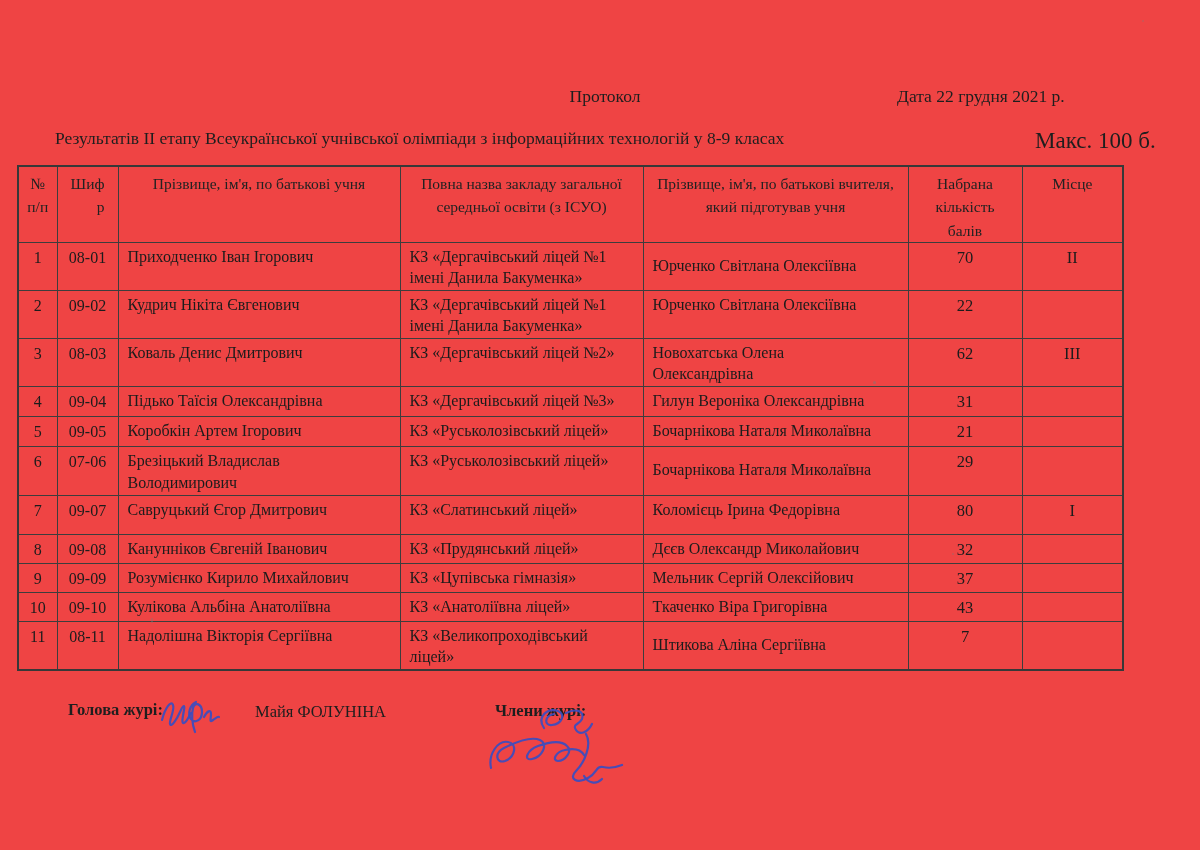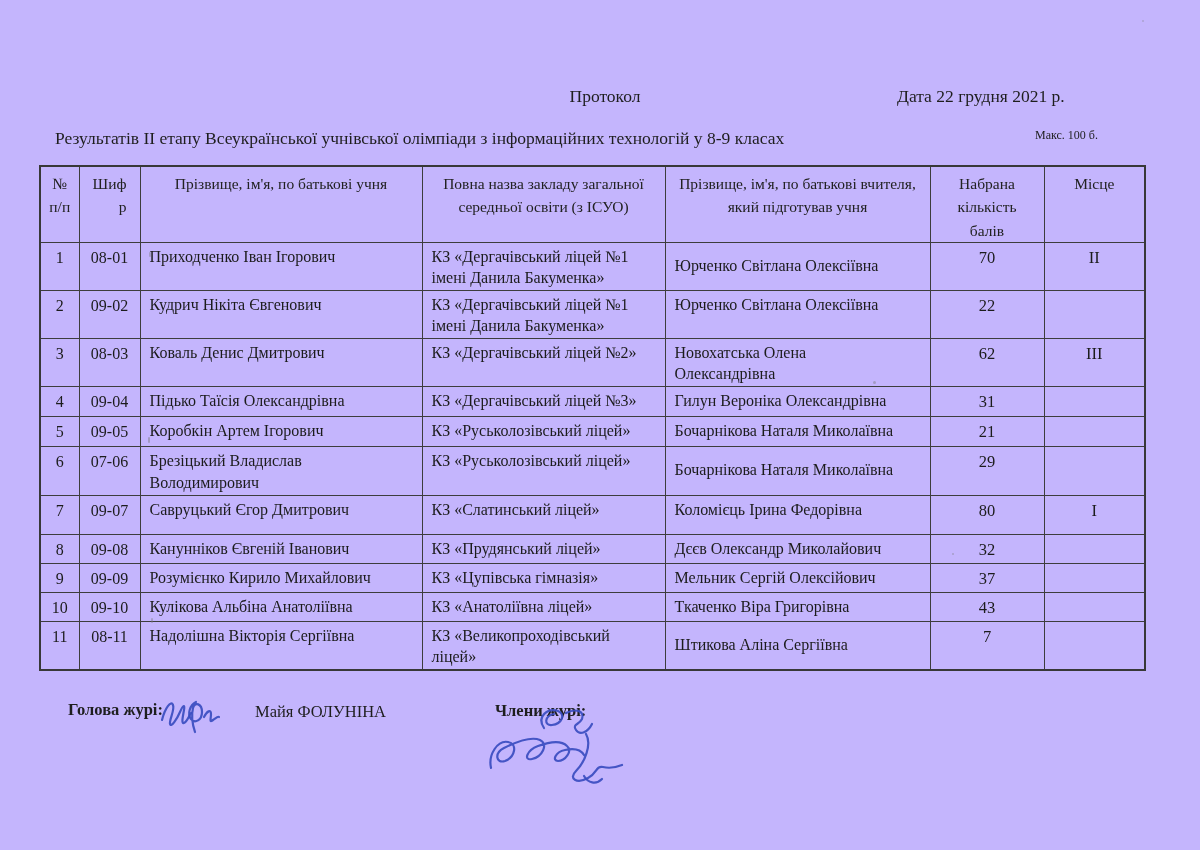--- a/index.html
+++ b/index.html
@@ -1,27 +1,27 @@
 <!DOCTYPE html>
 <html><head>
 <meta charset="utf-8">
 <style>
   html,body { margin:0; padding:0; background:#e8e8e8; }
   .page {
-    position:relative; width:1200px; height:850px; background:#c4b5fd;
+    position:relative; width:1200px; height:850px; background:#ef4444;
     font-family:"Liberation Serif", serif; color:#1e1e1e; overflow:hidden;
   }
   .abs { position:absolute; }
   .protocol-label { left:500px; top:86px; width:210px; text-align:center; font-size:17.5px; }
   .date-label { left:897px; top:86px; font-size:17.5px; }
   .doc-title { left:55px; top:128px; font-size:17.5px; }
-  .max-label { left:1035px; top:128px; font-size:12px; }
+  .max-label { left:1035px; top:128px; font-size:23px; }
 
   table.results {
-    position:absolute; left:39px; top:165px; width:1105px;
+    position:absolute; left:17px; top:165px; width:1105px;
     border-collapse:collapse; table-layout:fixed;
     border:2px solid #383838;
   }
   .results th, .results td { border:1.6px solid #3d3d3d; overflow:hidden; }
   .results th {
     font-size:15.5px; font-weight:normal; text-align:center; vertical-align:top;
     padding:5px 9px 0; line-height:1.5; color:#222;
   }
   .results th.h-code { word-break:break-all; padding:5px 13px 0; text-align:right; padding-left:8px;}
   .results th.h-num { padding:5px 4px 0; }

